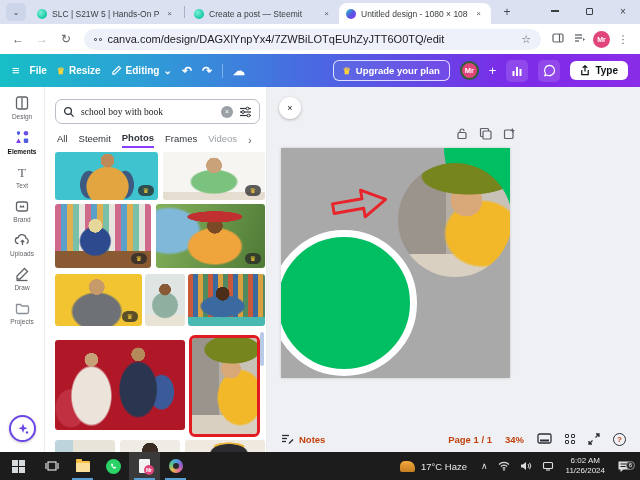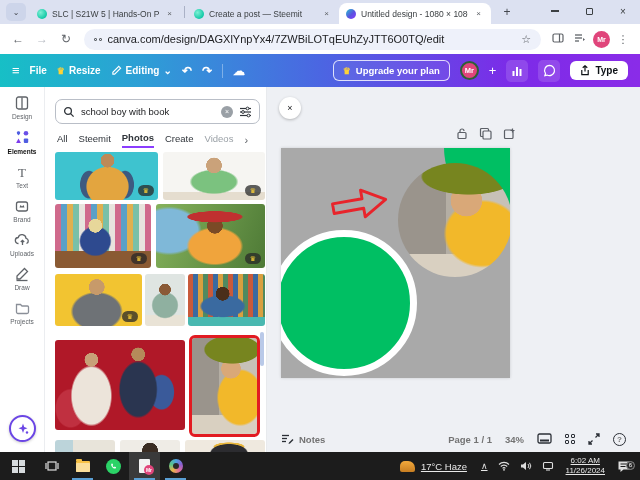--- a/index.html
+++ b/index.html
@@ -57,21 +57,21 @@
   .rail { width:45px; background:#fff; border-right:1px solid #ebedf0; position:relative; flex:none; display:flex; flex-direction:column; align-items:center; padding-top:8px; gap:9px; }
   .rail-item { display:flex; flex-direction:column; align-items:center; gap:2px; cursor:pointer; width:100%; }
   .rail-item svg { display:block; }
   .rail-label { font-size:6.5px; color:#5f6368; }
   .rail-item.active .rail-label { color:#111; font-weight:bold; }
   .magic-btn { position:absolute; bottom:10px; left:9px; width:27px; height:27px; border-radius:50%; background:#fff; border:2px solid #6b46e5; display:flex; align-items:center; justify-content:center; cursor:pointer; box-shadow:0 1px 3px rgba(0,0,0,.2); }
 
   
   .panel { width:222px; background:#fff; border-right:1px solid #e8eaed; position:relative; flex:none; overflow:hidden; }
   .searchbox { position:absolute; left:10px; top:12px; width:205px; height:25px; border:1.5px solid #b9bec7; border-radius:7px; display:flex; align-items:center; gap:6px; padding:0 7px; }
-  .searchbox input { border:0; outline:0; flex:1; font-size:9.5px; font-family:Liberation Sans, sans-serif; color:#202124; background:transparent; width:80px; }
+  .searchbox input { border:0; outline:0; flex:1; font-size:9.5px; font-family:Liberation Serif, serif; color:#202124; background:transparent; width:80px; }
   .clear-btn { width:12px; height:12px; border-radius:50%; background:#9aa0a6; color:#fff; font-size:7px; display:flex; align-items:center; justify-content:center; cursor:pointer; }
   .ptabs { position:absolute; left:12px; top:45px; display:flex; gap:11px; font-size:9.5px; color:#30353b; align-items:center; }
   .ptab { cursor:pointer; padding-bottom:3px; white-space:nowrap; }
   .ptab.active { font-weight:bold; border-bottom:2px solid #8b3dff; }
   .ptab.faded { color:#9aa0a6; }
   .ptab-more { color:#5f6368; font-size:11px; cursor:pointer; }
   .thumb { position:absolute; border-radius:3px; cursor:pointer; }
   .thumb .pro { position:absolute; right:4px; bottom:4px; background:rgba(40,40,40,.75); border-radius:8px; padding:0 5px; font-size:7px; color:#ffd335; line-height:11px; }
   .thumb.selected { outline:3px solid #e21b22; outline-offset:0; }
   .pscroll { position:absolute; right:2px; top:245px; width:4px; height:34px; border-radius:2px; background:#b9c9e8; }
@@ -87,21 +87,21 @@
   .photo-circle { position:absolute; left:117px; top:15px; width:114px; height:114px; border-radius:50%;
     background:
       radial-gradient(ellipse 42% 16% at 62% 12%, #77851f 96%, transparent),
       radial-gradient(circle 16px at 60% 33%, #d9a878 97%, transparent),
       radial-gradient(ellipse 34% 30% at 74% 62%, #f2b82a 92%, transparent),
       linear-gradient(0deg, #d9d0c1 0 20%, transparent 20%),
       linear-gradient(90deg, #9a948c 0 42%, #b4aea4 42% 58%, #c7c1b7 58%);
   }
   .arrow-svg { position:absolute; left:50px; top:38px; transform:rotate(-10deg); }
   .add-page { position:absolute; left:14px; top:305px; width:229px; height:26px; background:#fff; border:1px solid #d9dce1; border-radius:8px; font-size:9.5px; font-weight:bold; color:#202329; display:flex; align-items:center; justify-content:center; cursor:pointer; }
-  .statusbar { position:absolute; left:0; right:0; bottom:0; height:26px; display:flex; align-items:center; padding:0 14px; gap:12px; color:#737373; }
+  .statusbar { position:absolute; left:0; right:0; bottom:0; height:26px; display:flex; align-items:center; padding:0 14px; gap:12px; color:#c2410c; }
   .notes { display:flex; align-items:center; gap:5px; font-size:9.5px; font-weight:bold; cursor:pointer; }
   .sb-right { margin-left:auto; display:flex; align-items:center; gap:13px; }
   .sb-text { font-size:9.5px; font-weight:bold; cursor:pointer; }
   .sb-ico { cursor:pointer; display:flex; }
   .grid-ico { display:grid; grid-template-columns:4px 4px; grid-gap:2px; }
   .grid-ico i { width:4px; height:4px; border:1.2px solid #2b2f36; border-radius:1px; }
   .help-ico { width:13px; height:13px; border:1.2px solid #2b2f36; border-radius:50%; font-size:8px; display:flex; align-items:center; justify-content:center; font-weight:bold; }
 
   
   .taskbar { height:28px; flex:none; background:#1c1c1c; display:flex; align-items:stretch; color:#e8e8e8; }
@@ -114,21 +114,21 @@
   .tb-ico.open::after { content:""; position:absolute; bottom:0; left:5px; right:5px; height:2px; background:#5a9fd4; }
   .tb-ico.active-app { background:#3a3a3a; }
   .folder-ico { width:14px; height:11px; background:#f8c146; border-radius:1px; position:relative; }
   .folder-ico::before { content:""; position:absolute; top:-2px; left:0; width:6px; height:2px; background:#f8c146; border-radius:1px 1px 0 0; }
   .folder-ico::after { content:""; position:absolute; top:2px; left:0; right:0; bottom:0; background:#fbde9a; border-radius:1px; }
   .wa-ico { width:15px; height:15px; border-radius:50%; background:#2bd367; display:flex; align-items:center; justify-content:center; }
   .doc-ico { width:11px; height:14px; background:#f2f2f2; border-radius:1px; position:relative; }
   .doc-badge { position:absolute; right:-4px; bottom:-2px; width:10px; height:10px; border-radius:50%; background:#e0457b; color:#fff; font-size:5px; font-weight:bold; display:flex; align-items:center; justify-content:center; }
   .paint-ico { width:14px; height:14px; border-radius:50%; background:conic-gradient(#4aa3e0, #8a5fd0, #e06a9a, #e8b54a, #5ac48a, #4aa3e0); position:relative; }
   .paint-ico::after { content:""; position:absolute; inset:4px; border-radius:50%; background:#2a2a2a; }
-  .tray { margin-left:auto; display:flex; align-items:center;text-decoration:underline; }
+  .tray { margin-left:auto; display:flex; align-items:center; }
   .tray-weather { display:flex; align-items:center; gap:6px; padding:0 9px; font-size:9.5px; cursor:pointer; }
   .weather-glyph { width:15px; height:11px; border-radius:5px 7px 2px 2px; background:linear-gradient(180deg,#f2a93c,#c77e22); }
   .tray-ico { padding:0 5px; font-size:9px; color:#dedede; display:flex; align-items:center; cursor:pointer; }
   .tray-clock { text-align:center; font-size:8px; line-height:1.25; padding:0 7px; cursor:pointer; }
   .tray-notif { position:relative; padding:0 9px 0 5px; display:flex; align-items:center; cursor:pointer; }
   .notif-badge { position:absolute; right:5px; bottom:3px; background:#2a2a2a; border:1px solid #888; border-radius:50%; width:9px; height:9px; font-size:6px; display:flex; align-items:center; justify-content:center; color:#fff; }
 
   
   .p1 { background:radial-gradient(circle 7px at 51% 18%, #bd8a58 97%, transparent),radial-gradient(ellipse 21% 42% at 51% 72%, #e3a53f 95%, transparent),radial-gradient(ellipse 9% 30% at 33% 68%, #3d5a80 92%, transparent),radial-gradient(ellipse 9% 30% at 68% 68%, #3d5a80 92%, transparent),#3ec3cf; }
   .p2 { background:radial-gradient(circle 8px at 50% 28%, #caa27a 96%, transparent),radial-gradient(ellipse 24% 26% at 50% 62%, #7bc27f 90%, transparent),linear-gradient(0deg,#e5ddcf 0 16%, transparent 16%),#f6f5f2; }
@@ -329,21 +329,21 @@
             <line x1="1" y1="9.5" x2="12" y2="9.5" stroke="#30353b" stroke-width="1.2"></line>
             <circle cx="8.5" cy="2.5" r="1.4" fill="#fff" stroke="#30353b"></circle>
             <circle cx="4" cy="6" r="1.4" fill="#fff" stroke="#30353b"></circle>
             <circle cx="9.5" cy="9.5" r="1.4" fill="#fff" stroke="#30353b"></circle>
           </svg>
       </div>
       <div class="ptabs">
         <span class="ptab">All</span>
         <span class="ptab">Steemit</span>
         <span class="ptab active">Photos</span>
-        <span class="ptab">Create</span>
+        <span class="ptab">Frames</span>
         <span class="ptab faded">Videos</span>
         <span class="ptab-more">›</span>
       </div>
 
       <div class="thumb p1" style="left:10px;top:65px;width:103px;height:48px;" title="Boy with backpack holding books on teal background">
           <span class="pro">♛</span>
         </div>
       <div class="thumb p2" style="left:118px;top:65px;width:102px;height:48px;" title="Child resting chin on hands over open book">
           <span class="pro">♛</span>
         </div>

